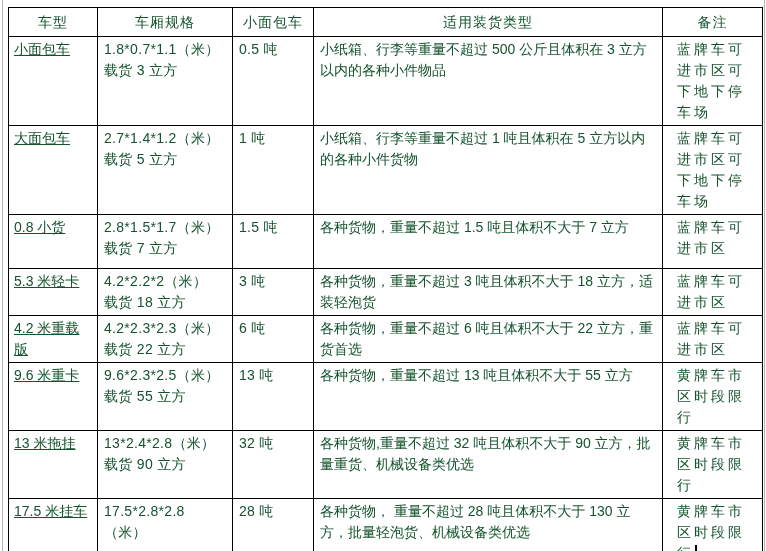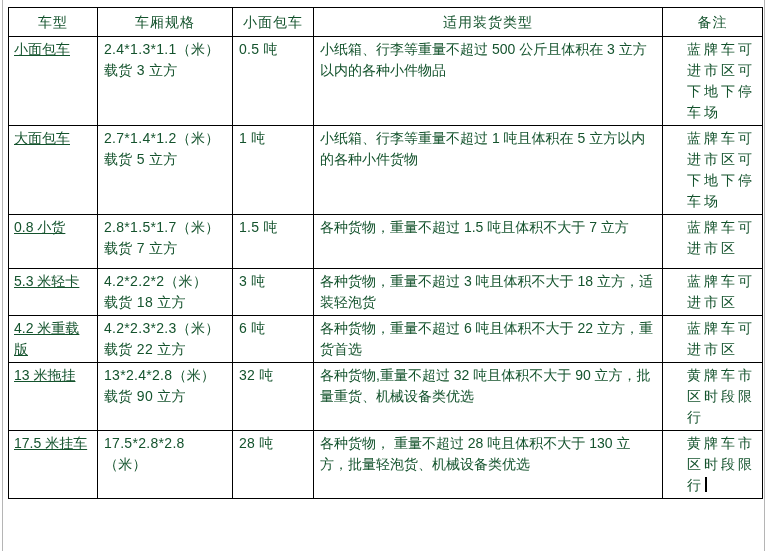--- a/index.html
+++ b/index.html
@@ -38,21 +38,21 @@
     text-align: center;
     vertical-align: middle;
     letter-spacing: 1px;
     padding: 2px 2px;
     height: 24px;
   }
   td.c-type   { padding-left: 5px; padding-right: 4px; letter-spacing: 0; text-decoration: underline; }
   td.c-spec   { letter-spacing: 0.3px; }
   td.c-limit  { letter-spacing: 0.3px; }
   td.c-cargo  { letter-spacing: 0; }
-  td.c-remark { letter-spacing: 3px; padding-left: 24px; padding-right: 2px; }
+  td.c-remark { letter-spacing: 3px; padding-left: 14px; padding-right: 2px; }
 
   .caret {
     display: inline-block;
     width: 2px; height: 15px;
     background: #000000;
     vertical-align: -2px;
     margin-left: 1px;
     letter-spacing: 0;
   }
 </style>
@@ -76,21 +76,21 @@
       <th>车厢规格</th>
       <th>小面包车</th>
       <th>适用装货类型</th>
       <th>备注</th>
     </tr>
   </thead>
   <tbody>
     <tr style="height:70px">
       <td class="c-type">小面包车</td>
       <td class="c-spec">
-        <div>2.4*1.3*1.1（米）</div>
+        <div>1.8*0.7*1.1（米）</div>
         <div>载货 3 立方</div>
       </td>
       <td class="c-limit">0.5 吨</td>
       <td class="c-cargo">小纸箱、行李等重量不超过 500 公斤且体积在 3 立方以内的各种小件物品</td>
       <td class="c-remark">蓝牌车可进市区可下地下停车场</td>
     </tr>
     <tr style="height:65px">
       <td class="c-type">大面包车</td>
       <td class="c-spec">
         <div>2.7*1.4*1.2（米）</div>
@@ -123,20 +123,30 @@
     <tr style="height:47px">
       <td class="c-type">4.2 米重载版</td>
       <td class="c-spec">
         <div>4.2*2.3*2.3（米）</div>
         <div>载货 22 立方</div>
       </td>
       <td class="c-limit">6 吨</td>
       <td class="c-cargo">各种货物，重量不超过 6 吨且体积不大于 22 立方，重货首选</td>
       <td class="c-remark">蓝牌车可进市区</td>
     </tr>
+    <tr style="height:47px">
+      <td class="c-type">9.6 米重卡</td>
+      <td class="c-spec">
+        <div>9.6*2.3*2.5（米）</div>
+        <div>载货 55 立方</div>
+      </td>
+      <td class="c-limit">13 吨</td>
+      <td class="c-cargo">各种货物，重量不超过 13 吨且体积不大于 55 立方</td>
+      <td class="c-remark">黄牌车市区时段限行</td>
+    </tr>
     <tr style="height:44px">
       <td class="c-type">13 米拖挂</td>
       <td class="c-spec">
         <div>13*2.4*2.8（米）</div>
         <div>载货 90 立方</div>
       </td>
       <td class="c-limit">32 吨</td>
       <td class="c-cargo">各种货物,重量不超过 32 吨且体积不大于 90 立方，批量重货、机械设备类优选</td>
       <td class="c-remark">黄牌车市区时段限行</td>
     </tr>

